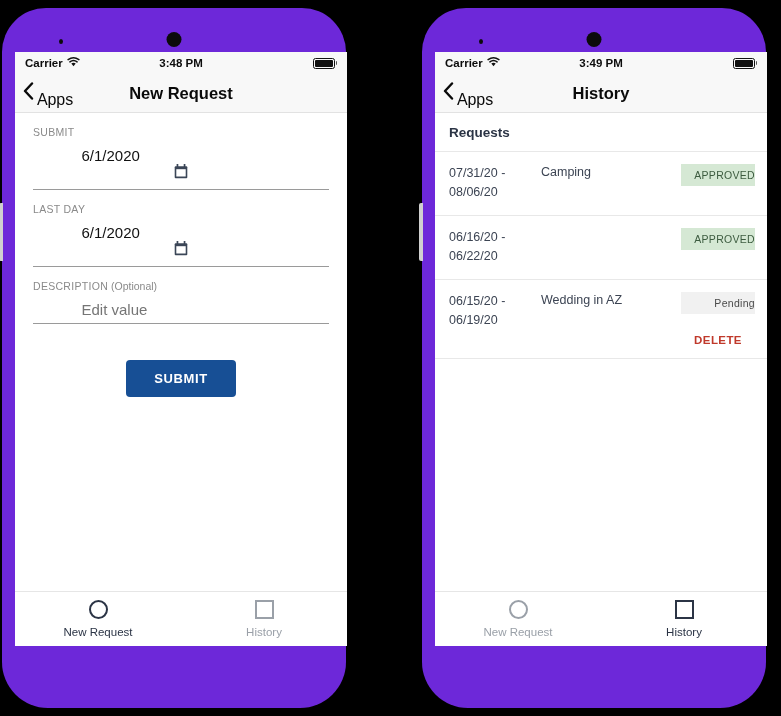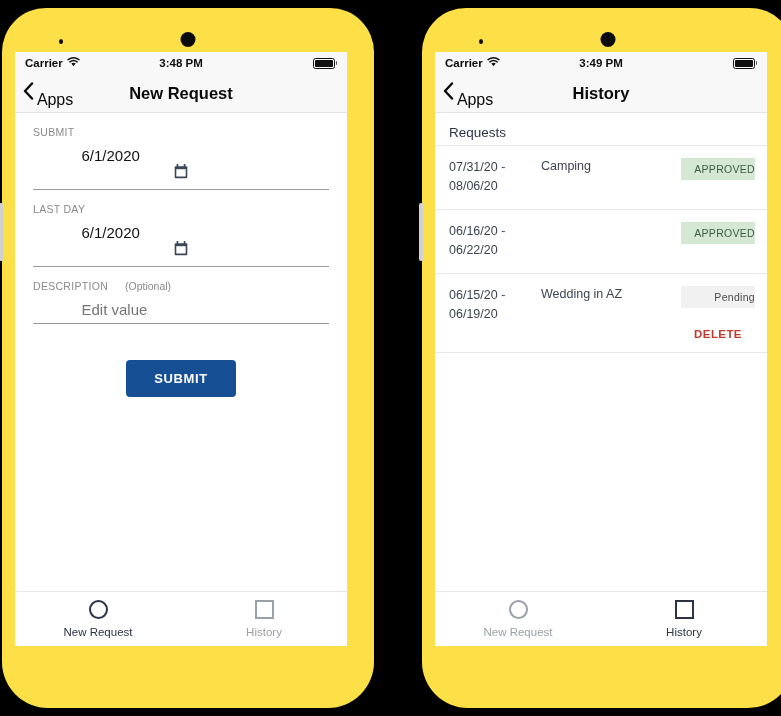--- a/index.html
+++ b/index.html
@@ -12,23 +12,23 @@
     height: 716px;
     font-family: "Liberation Sans", sans-serif;
     position: relative;
     overflow: hidden;
   }
 
   
   .phone {
     position: absolute;
     top: 8px;
-    width: 372px;
+    width: 344px;
     height: 700px;
-    background: #fde047;
+    background: #6d28d9;
     border-radius: 44px 44px 46px 46px;
   }
   #phone-left  { left: 2px;  }
   #phone-right { left: 422px; }
 
   .side-button {
     position: absolute;
     left: -3px;
     top: 195px;
     width: 4px;
@@ -169,21 +169,20 @@
   .form-wrap { padding: 13px 18px 0 18px; }
   .field { margin-bottom: 13px; }
   .field-label {
     font-size: 10.5px;
     color: #8a8a8a;
     letter-spacing: 0.3px;
     margin-bottom: 9px;
   }
   .field-label .optional {
     letter-spacing: 0;
-    padding-left: 14px;
   }
   .field-input-row {
     display: flex;
     align-items: center;
     justify-content: space-between;
     border-bottom: 1px solid #9a9a9a;
     padding-bottom: 5px;
     flex-direction: column;
   }
   .field-value {
@@ -211,23 +210,23 @@
     font-size: 13px;
     font-weight: bold;
     letter-spacing: 0.6px;
     padding: 11px 28px;
     cursor: pointer;
     font-family: "Liberation Sans", sans-serif;
   }
 
   
   .list-header {
-    padding: 12px 14px 5px 14px;
+    padding: 12px 14px 11px 14px;
     font-size: 13.5px;
-    font-weight: normal;
+    font-weight: bold;
     color: #2b3445;
     border-bottom: 1px solid #e8e8e8;
   }
   .req-row {
     display: flex;
     align-items: flex-start;
     padding: 12px 12px 12px 14px;
     border-bottom: 1px solid #e8e8e8;
     min-height: 28px;
   }

